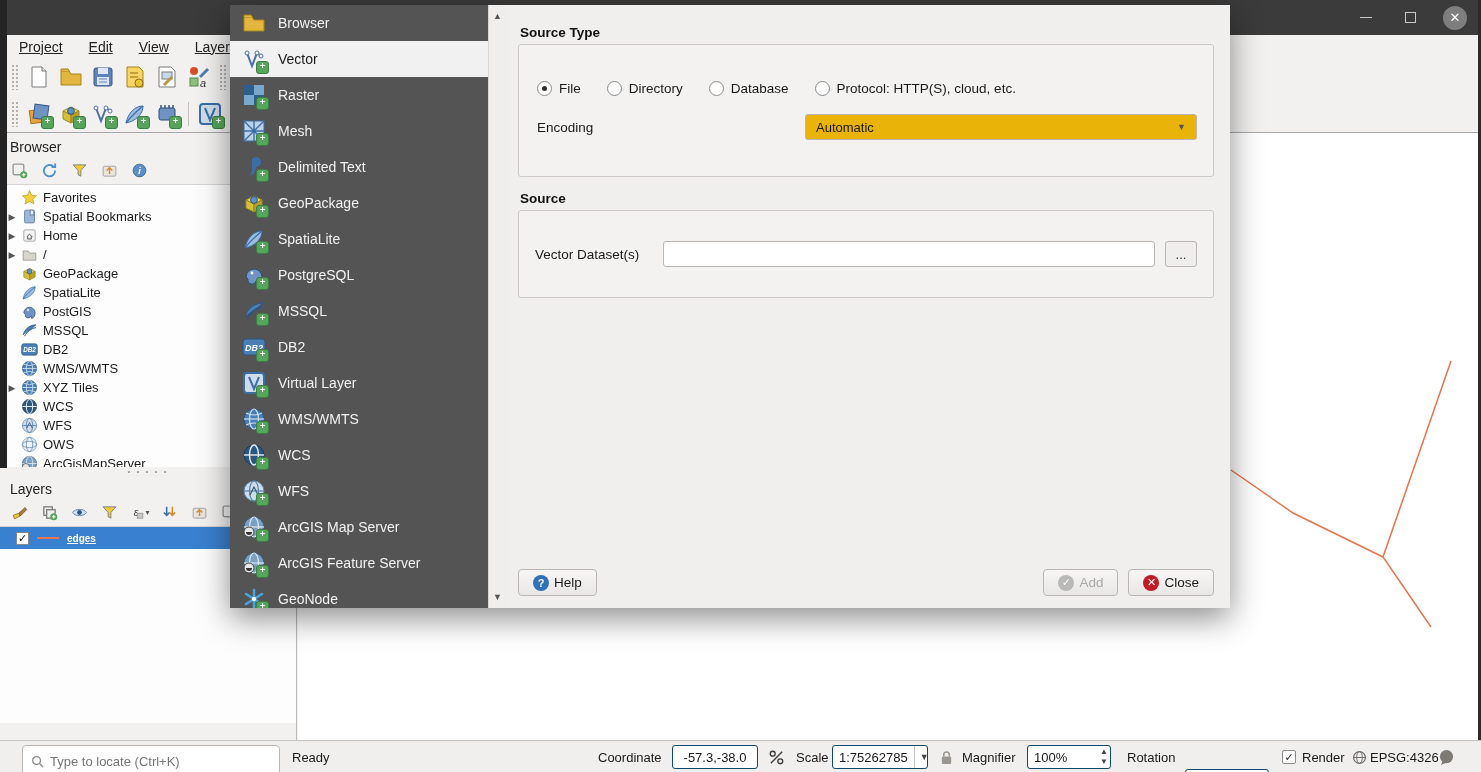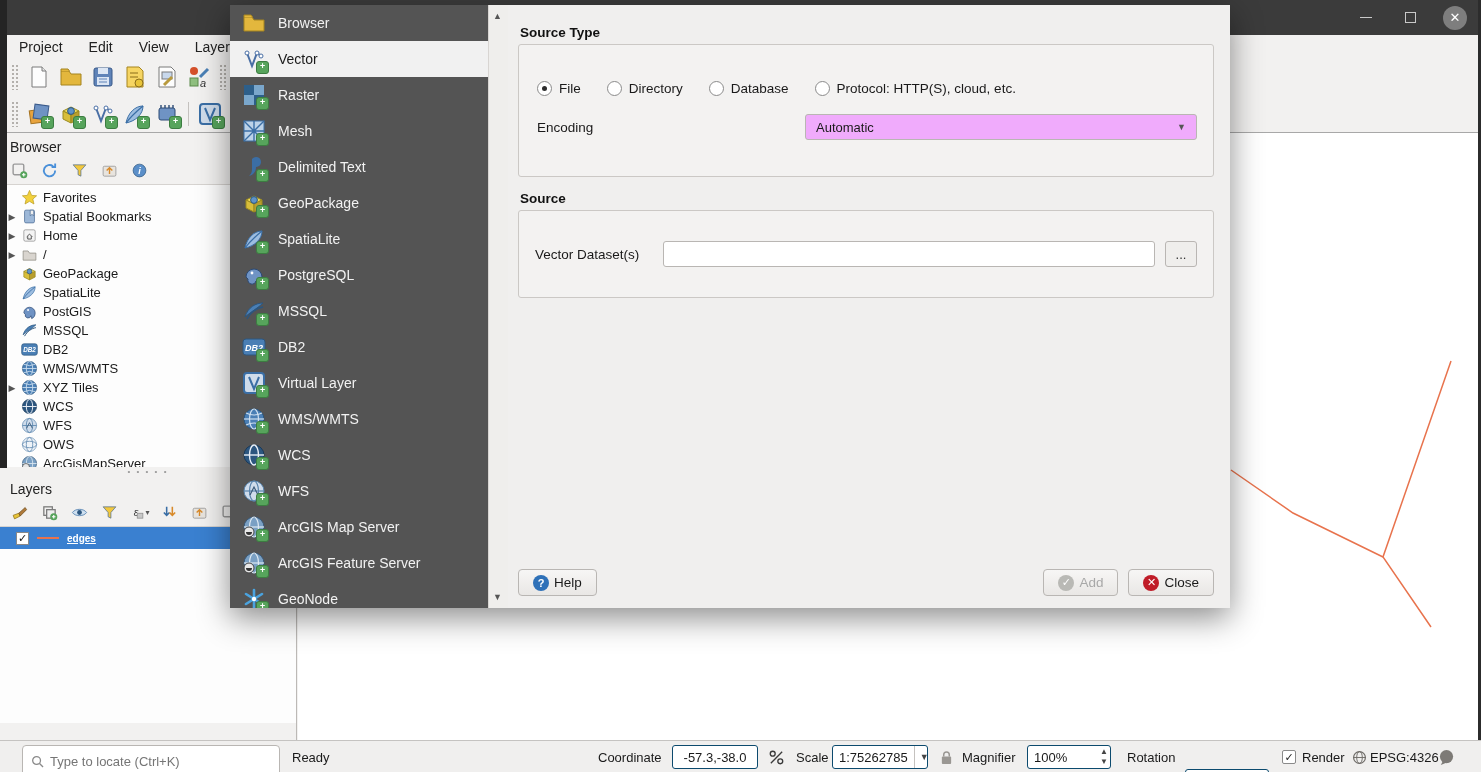--- a/index.html
+++ b/index.html
@@ -11,21 +11,21 @@
   .winbtns { position:absolute; right:14px; top:0; height:35px; display:flex; align-items:center; gap:22px; }
   .wbtn { width:22px; height:22px; display:flex; align-items:center; justify-content:center; color:#d8d8d8; font-size:13px; }
   .wbtn.close { background:#7e7e7e; border-radius:50%; width:24px; height:24px; color:#fff; }
   .max-glyph { width:11px; height:11px; border:1px solid #c9c9c9; }
   .min-glyph { width:12px; height:1.5px; background:#c9c9c9; }
 
   .leftstrip { position:absolute; left:0; top:0; width:7px; height:468px; background:#242424; z-index:3;}
   .rightstrip { position:absolute; right:0; top:0; width:3px; height:740px; background:#2c2c2c; z-index:3;}
 
   .menubar { position:absolute; left:7px; top:35px; width:1474px; height:23px; background:#f2f1f0; display:flex; align-items:center; padding-left:12px; gap:26px; font-size:14px; color:#222; }
-  .menubar span { white-space:nowrap; }
+  .menubar span { white-space:nowrap;text-decoration:underline; }
 
   .toolbar1 { position:absolute; left:7px; top:58px; width:1474px; height:38px; background:#f2f1f0; display:flex; align-items:center; }
   .toolbar2 { position:absolute; left:7px; top:96px; width:1474px; height:37px; background:#f2f1f0; display:flex; align-items:center; border-bottom:1px solid #a8a8a8; }
   .tbtn { width:32px; height:30px; display:flex; align-items:center; justify-content:center; }
   .drag { width:8px; height:26px; margin:0 4px;
     background-image:radial-gradient(#b3b0ac 1px, transparent 1.2px); background-size:4px 4px; }
   .tsep { width:1px; height:24px; background:#c4c1be; margin:0 5px; }
 
   
   .panelcol { position:absolute; left:0; top:133px; width:297px; height:607px; background:#f2f1f0; border-right:1px solid #bcb9b6; z-index:2;}
@@ -67,21 +67,21 @@
   .dscroll .down { position:absolute; bottom:6px; left:4px; font-size:9px; color:#555; }
   .dmain { flex:1; position:relative; padding:14px 16px 0 10px; }
   .gtitle { font-weight:bold; font-size:13.5px; color:#111; margin:6px 0 4px 2px; }
   .gbox { background:#f3f2f1; border:1px solid #cbc8c5; border-radius:3px; padding:30px 16px; }
   .radio-row { display:flex; align-items:center; gap:26px; margin:6px 0 18px 2px; }
   .radio { display:flex; align-items:center; gap:7px; font-size:13.5px; }
   .rdot { width:15px; height:15px; border:1px solid #8b8b8b; border-radius:50%; background:#fff; position:relative; }
   .rdot.on::after { content:""; position:absolute; left:4px; top:4px; width:5px; height:5px; border-radius:50%; background:#2d2d2d; }
   .enc-row { display:flex; align-items:center; margin:4px 0 6px 2px;justify-content:center; }
   .enc-label { width:268px; font-size:13.5px; }
-  .select { flex:1; background:#f0abfc; border:1px solid #b9b6b3; border-radius:3px; height:26px; display:flex; align-items:center; padding:0 10px; justify-content:space-between; }
+  .select { flex:1; background:#eab308; border:1px solid #b9b6b3; border-radius:3px; height:26px; display:flex; align-items:center; padding:0 10px; justify-content:space-between; }
   .src-row { display:flex; align-items:center; gap:10px; }
   .src-label { font-size:13.5px; width:118px; white-space:nowrap; }
   .src-row input { flex:1; height:26px; border:1px solid #b9b6b3; border-radius:3px; background:#fff; padding:0 6px; font-family:inherit; font-size:13px; }
   .dots-btn { width:32px; height:26px; background:#efeeec; border:1px solid #b9b6b3; border-radius:3px; display:flex; align-items:center; justify-content:center; color:#333; }
   .dfooter { position:absolute; left:10px; right:16px; bottom:12px; display:flex; align-items:center; }
   .btn { height:27px; background:linear-gradient(#f7f6f5,#e9e7e5); border:1px solid #b9b6b3; border-radius:4px; display:flex; align-items:center; justify-content:center; gap:5px; padding:0 14px; font-size:13.5px; color:#1a1a1a; }
   .btn.disabled { color:#a8a8a8; }
   .badge { width:16px; height:16px; border-radius:50%; display:flex; align-items:center; justify-content:center; color:#fff; font-size:11px; font-weight:bold; }
   .badge.help { background:#2f71b8; }
   .badge.add { background:#b9b9b5; }

